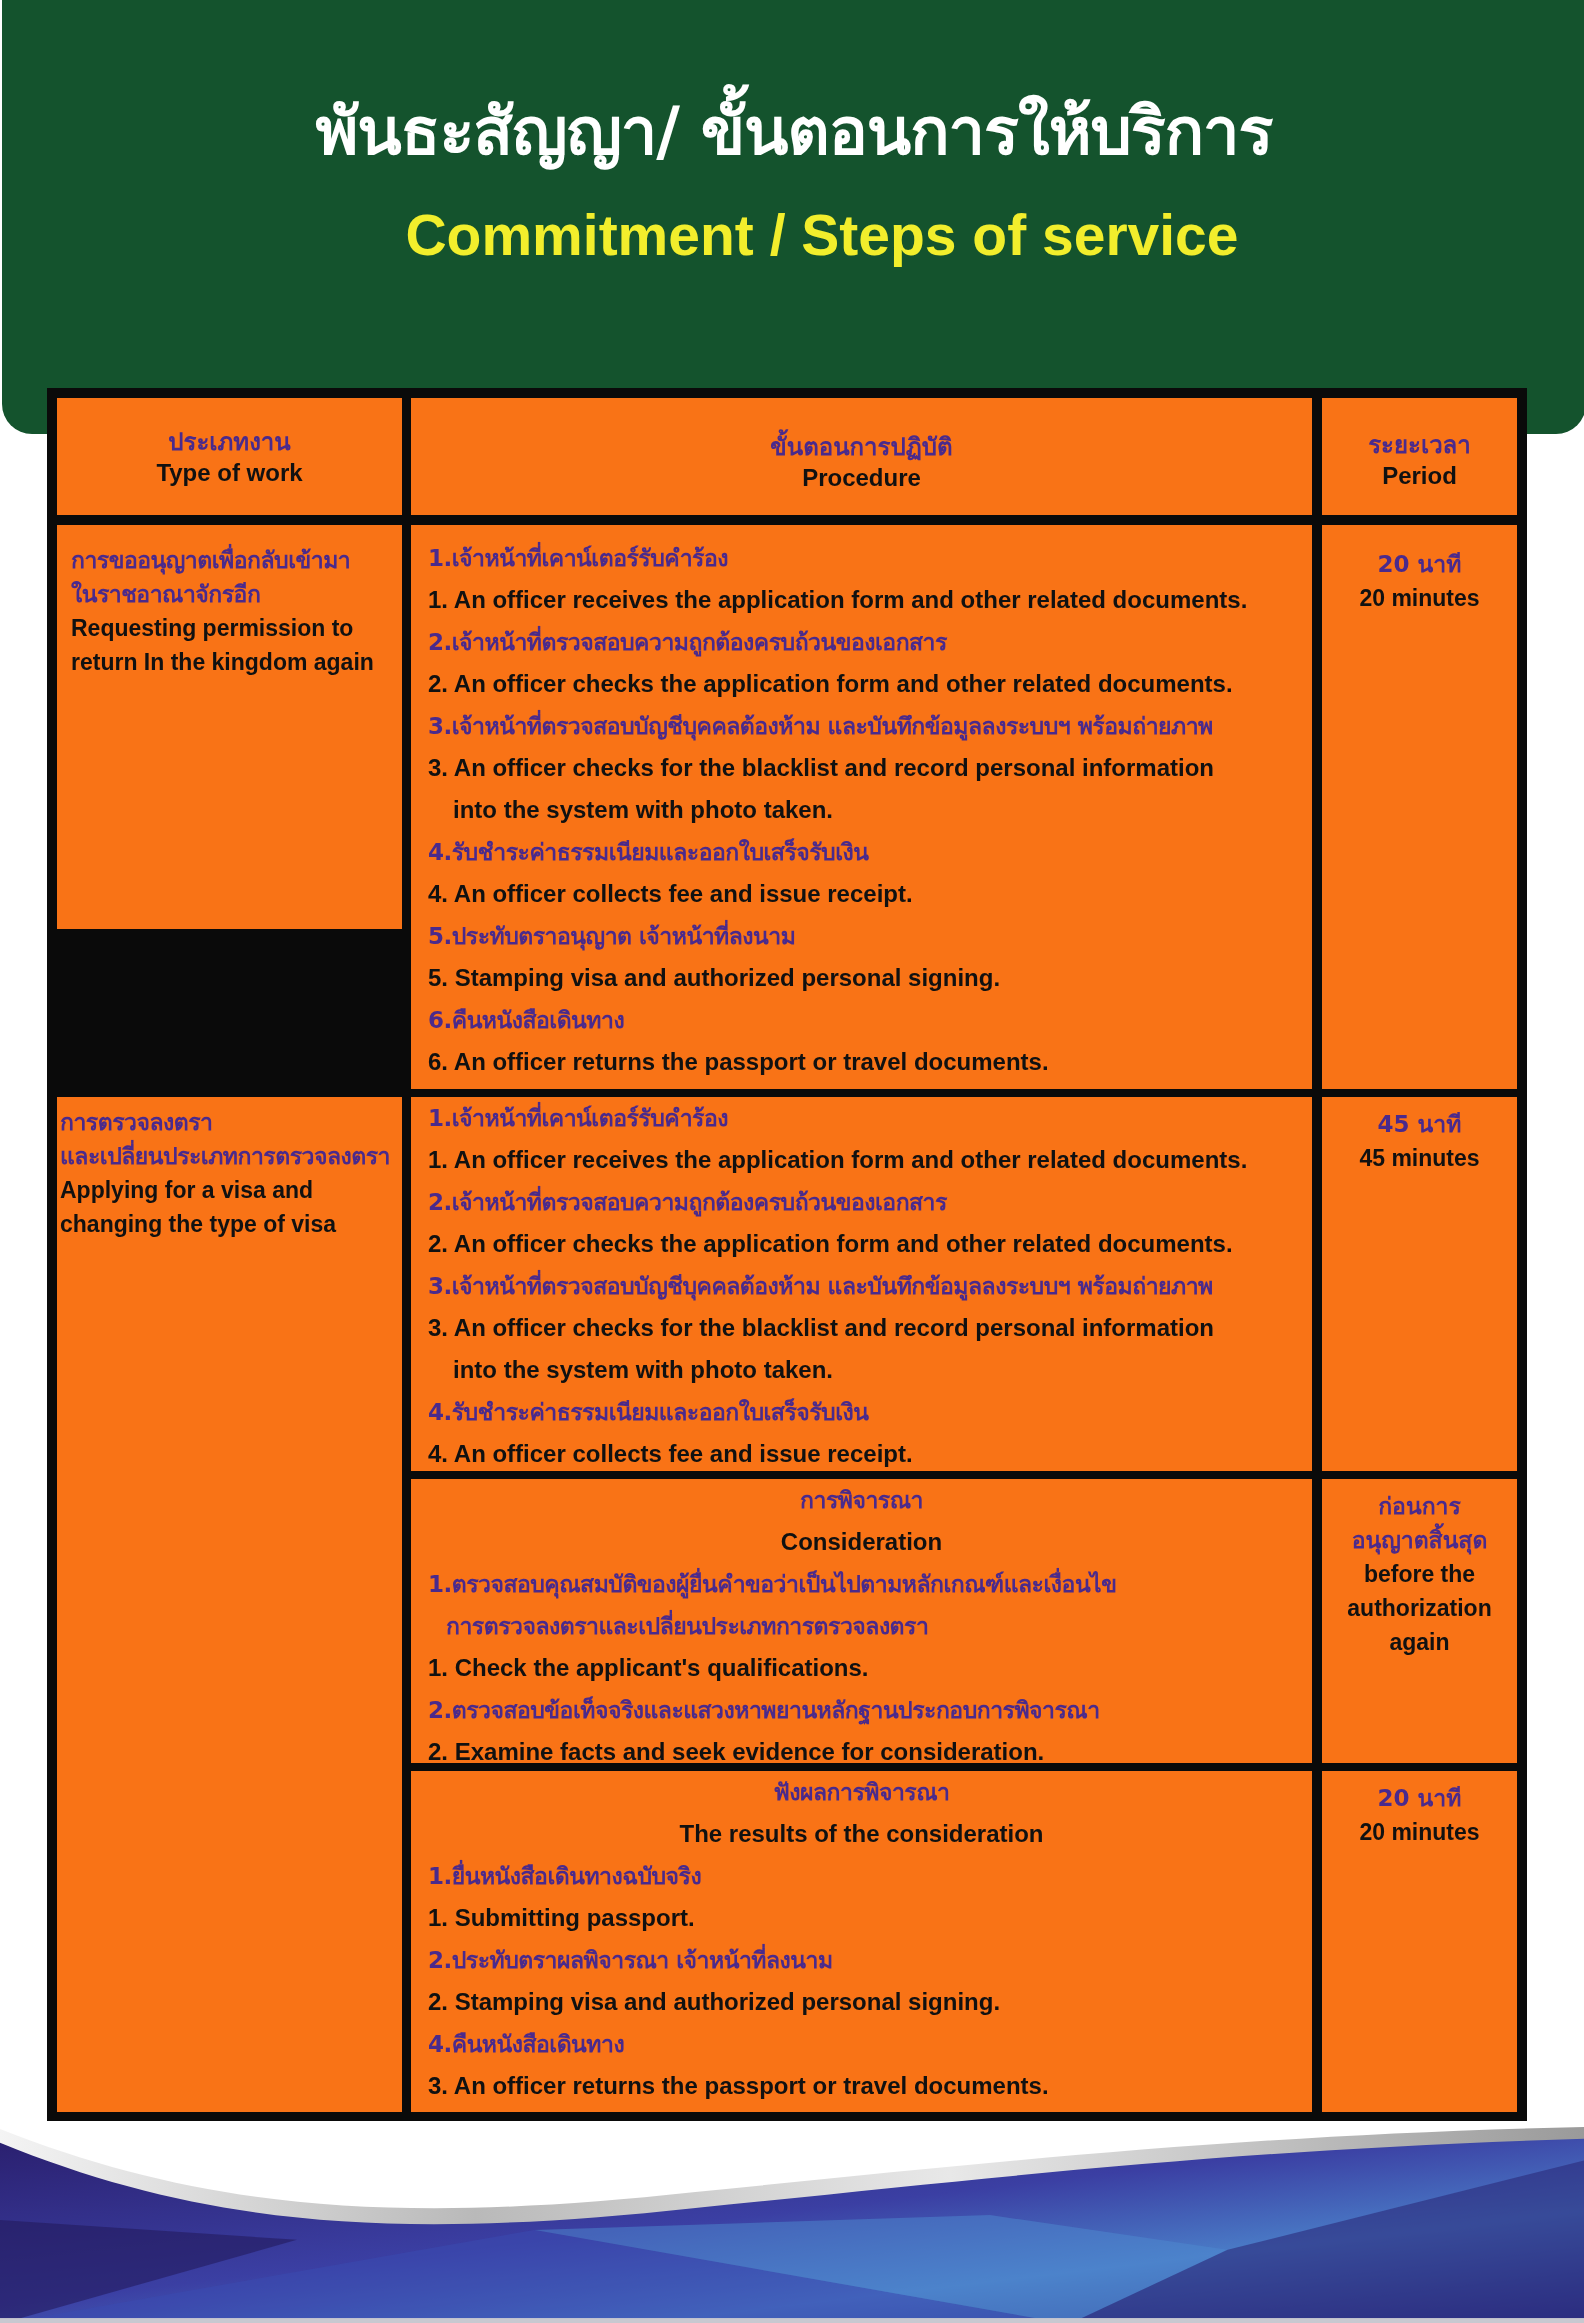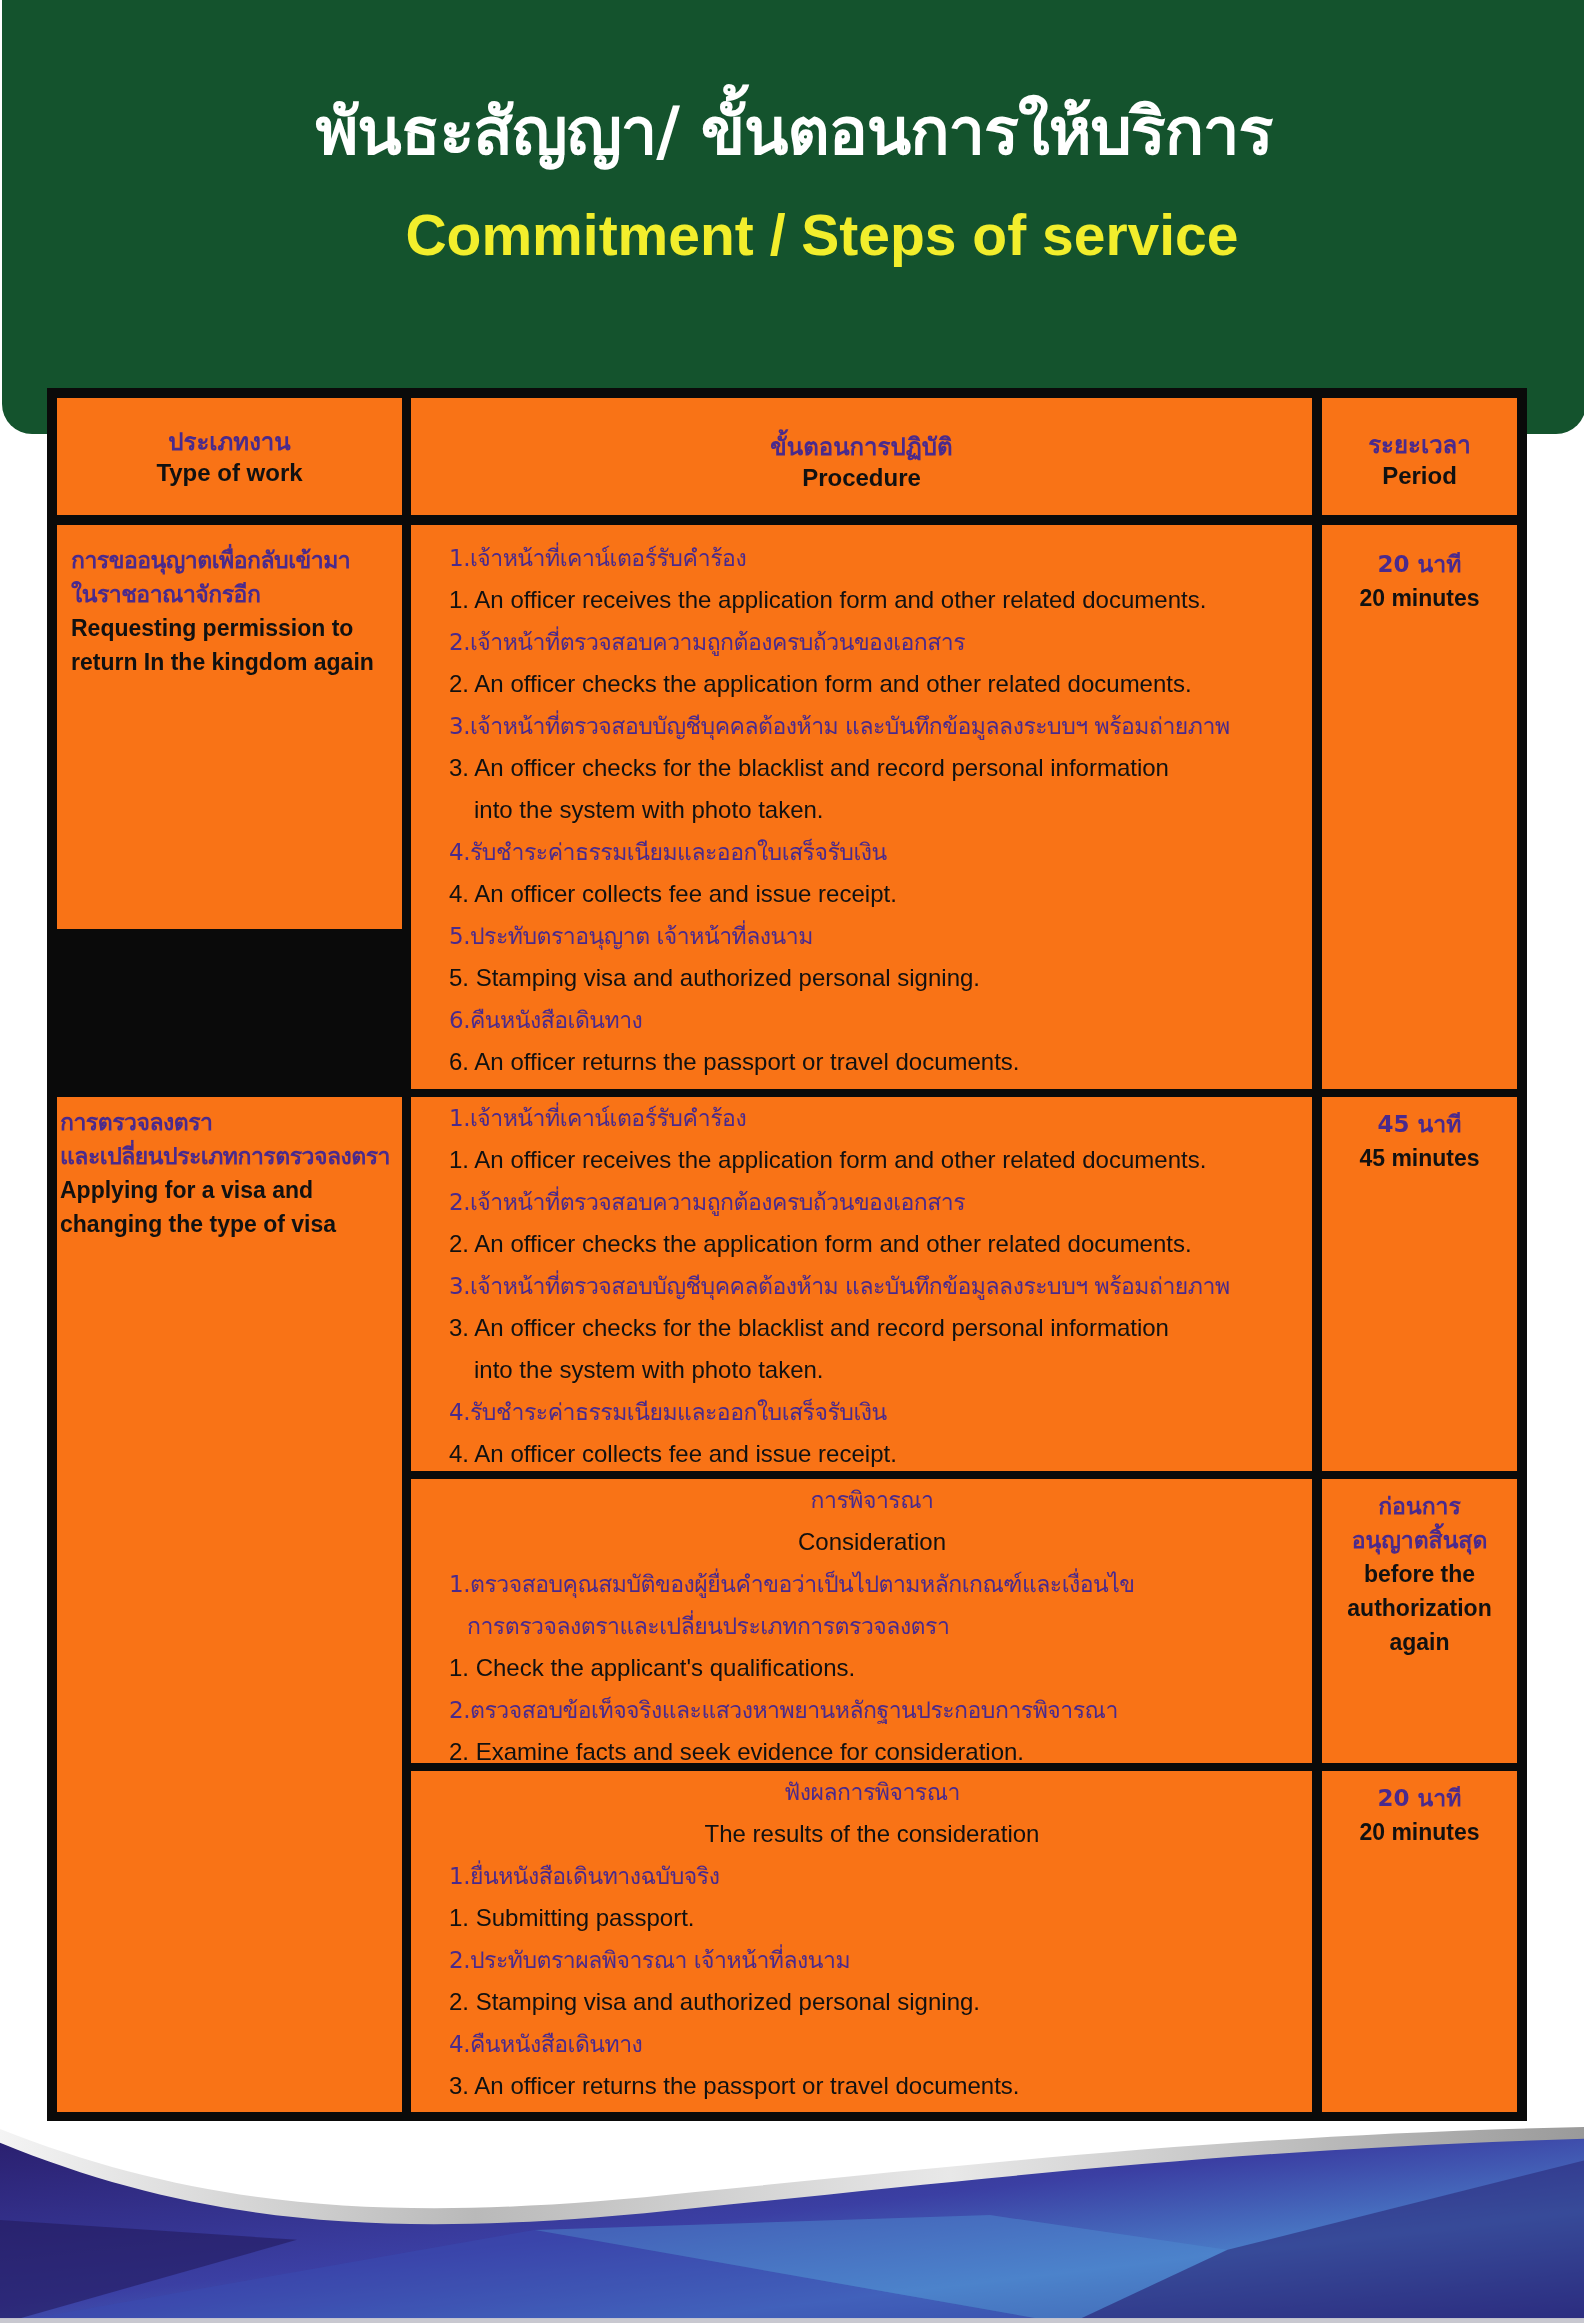--- a/index.html
+++ b/index.html
@@ -26,21 +26,21 @@
     position:absolute; left:47px; top:388px; width:1480px; height:1733px;
     background:#0a0a0a;
   }
   .cell { position:absolute; background:#f97316; box-sizing:border-box; }
   .th-cell { display:flex; flex-direction:column; align-items:center; justify-content:center; text-align:center; }
   .th-th { color:#4a2a8c; font-weight:bold; font-size:24px; line-height:32px; font-family:"DejaVu Sans", sans-serif; }
   .th-en { color:#111; font-weight:bold; font-size:24px; line-height:30px; }
   .type-th { color:#4a2a8c; font-weight:bold; font-size:23px; line-height:34px; font-family:"DejaVu Sans", sans-serif; letter-spacing:-0.5px; white-space:nowrap; }
   .type-en { color:#111; font-weight:bold; font-size:23px; line-height:34px; white-space:nowrap; }
   .steps { padding-left:17px; padding-top:18px; }
-  .ln { height:42px; line-height:42px; white-space:nowrap; font-weight:normal;margin-left:21px; }
+  .ln { height:42px; line-height:42px; white-space:nowrap; font-weight:bold; }
   .ln.th { color:#4a2a8c; font-size:23px; font-family:"DejaVu Sans", sans-serif; letter-spacing:-0.5px; }
   .ln.en { color:#111; font-size:24px; }
   .ln.indent { padding-left:25px; }
   .ln.center { text-align:center; padding-right:17px; }
   .period { text-align:center; padding-top:22px; }
   .p-th { color:#4a2a8c; font-weight:bold; font-size:23px; line-height:34px; font-family:"DejaVu Sans", sans-serif; }
   .p-en { color:#111; font-weight:bold; font-size:23px; line-height:34px; }
   .footer { position:absolute; left:0; top:2121px; width:1584px; height:203px; }
 </style>
 </head>

